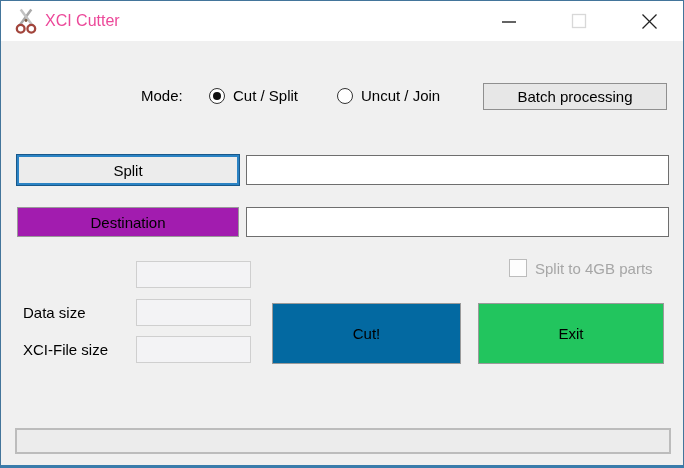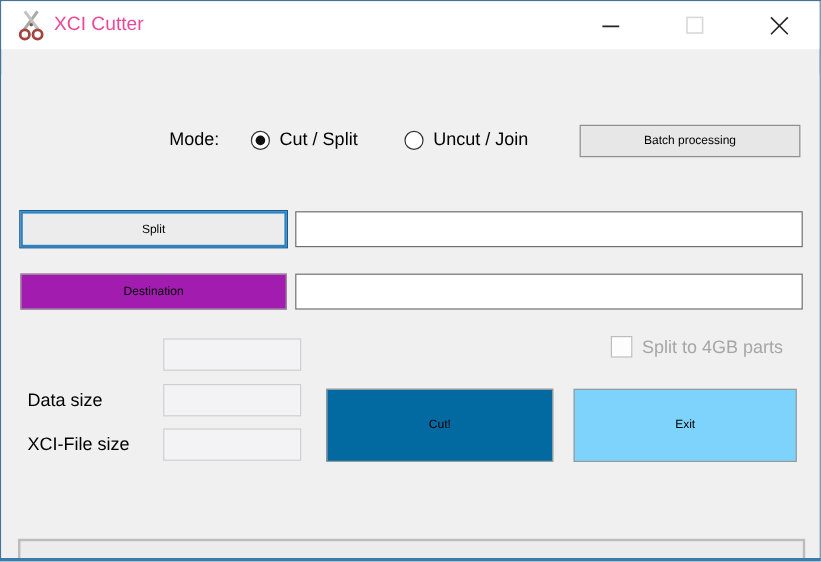--- a/index.html
+++ b/index.html
@@ -16,32 +16,32 @@
     position:absolute;left:44px;top:0;height:40px;line-height:40px;
     font-size:16px;color:#ec4899;
   }
   .caption-btn{
     position:absolute;top:0;width:44px;height:40px;display:flex;
     align-items:center;justify-content:center;cursor:default;
   }
   .btn-min{left:486px;}
   .btn-max{left:556px;}
   .btn-close{left:626px;}
-  .client{position:absolute;left:0;top:40px;right:0;bottom:0;background:#f0f0f0;margin-top:21px;}
+  .client{position:absolute;left:0;top:40px;right:0;bottom:0;background:#f0f0f0;}
 
   .label{position:absolute;font-size:15px;color:#000;white-space:nowrap;}
 
   
   .radio{position:absolute;width:16px;height:16px;border:1px solid #333;border-radius:50%;background:#fff;box-sizing:border-box;}
   .radio.selected::after{
     content:"";position:absolute;left:3px;top:3px;width:8px;height:8px;border-radius:50%;background:#111;
   }
   .win-btn{
     position:absolute;box-sizing:border-box;background:#e7e7e7;border:1px solid #8f8f8f;
-    font-size:10px;color:#000;display:flex;align-items:center;justify-content:center;
+    font-size:15px;color:#000;display:flex;align-items:center;justify-content:center;
     font-family:"Liberation Sans",sans-serif;padding:0;
   }
   .btn-batch{left:482px;top:42px;width:184px;height:27px;}
   .btn-source{
     left:16px;top:114px;width:222px;height:30px;
     border:2px solid #2b83c4;box-shadow:0 0 0 1px #19588a;background:#ececec;
   }
   .btn-dest{left:16px;top:166px;width:222px;height:30px;background:#a21caf;border:1px solid #999;}
   .textfield{
     position:absolute;box-sizing:border-box;background:#fff;border:1px solid #6e6e6e;
@@ -57,21 +57,21 @@
   }
   .sf-1{top:220px;} .sf-2{top:258px;} .sf-3{top:295px;}
 
   .checkbox-box{
     position:absolute;left:508px;top:218px;width:18px;height:18px;box-sizing:border-box;
     background:#fdfdfd;border:1px solid #bcbcbc;
   }
   .checkbox-label{left:534px;top:219px;color:#a6a6a6;}
 
   .btn-cut{left:271px;top:262px;width:189px;height:61px;background:#0369a1;border:1px solid #9a9a9a;}
-  .btn-exit{left:477px;top:262px;width:186px;height:61px;background:#7dd3fc;border:1px solid #9a9a9a;}
+  .btn-exit{left:477px;top:262px;width:186px;height:61px;background:#22c55e;border:1px solid #9a9a9a;}
 
   .progressbar{
     position:absolute;left:14px;top:387px;width:656px;height:26px;box-sizing:border-box;
     background:#ececec;border:2px solid #bcbcbc;
   }
   .progress-fill{height:100%;background:#06b025;width:0%;}
 </style>
 </head>
 <body>
 

